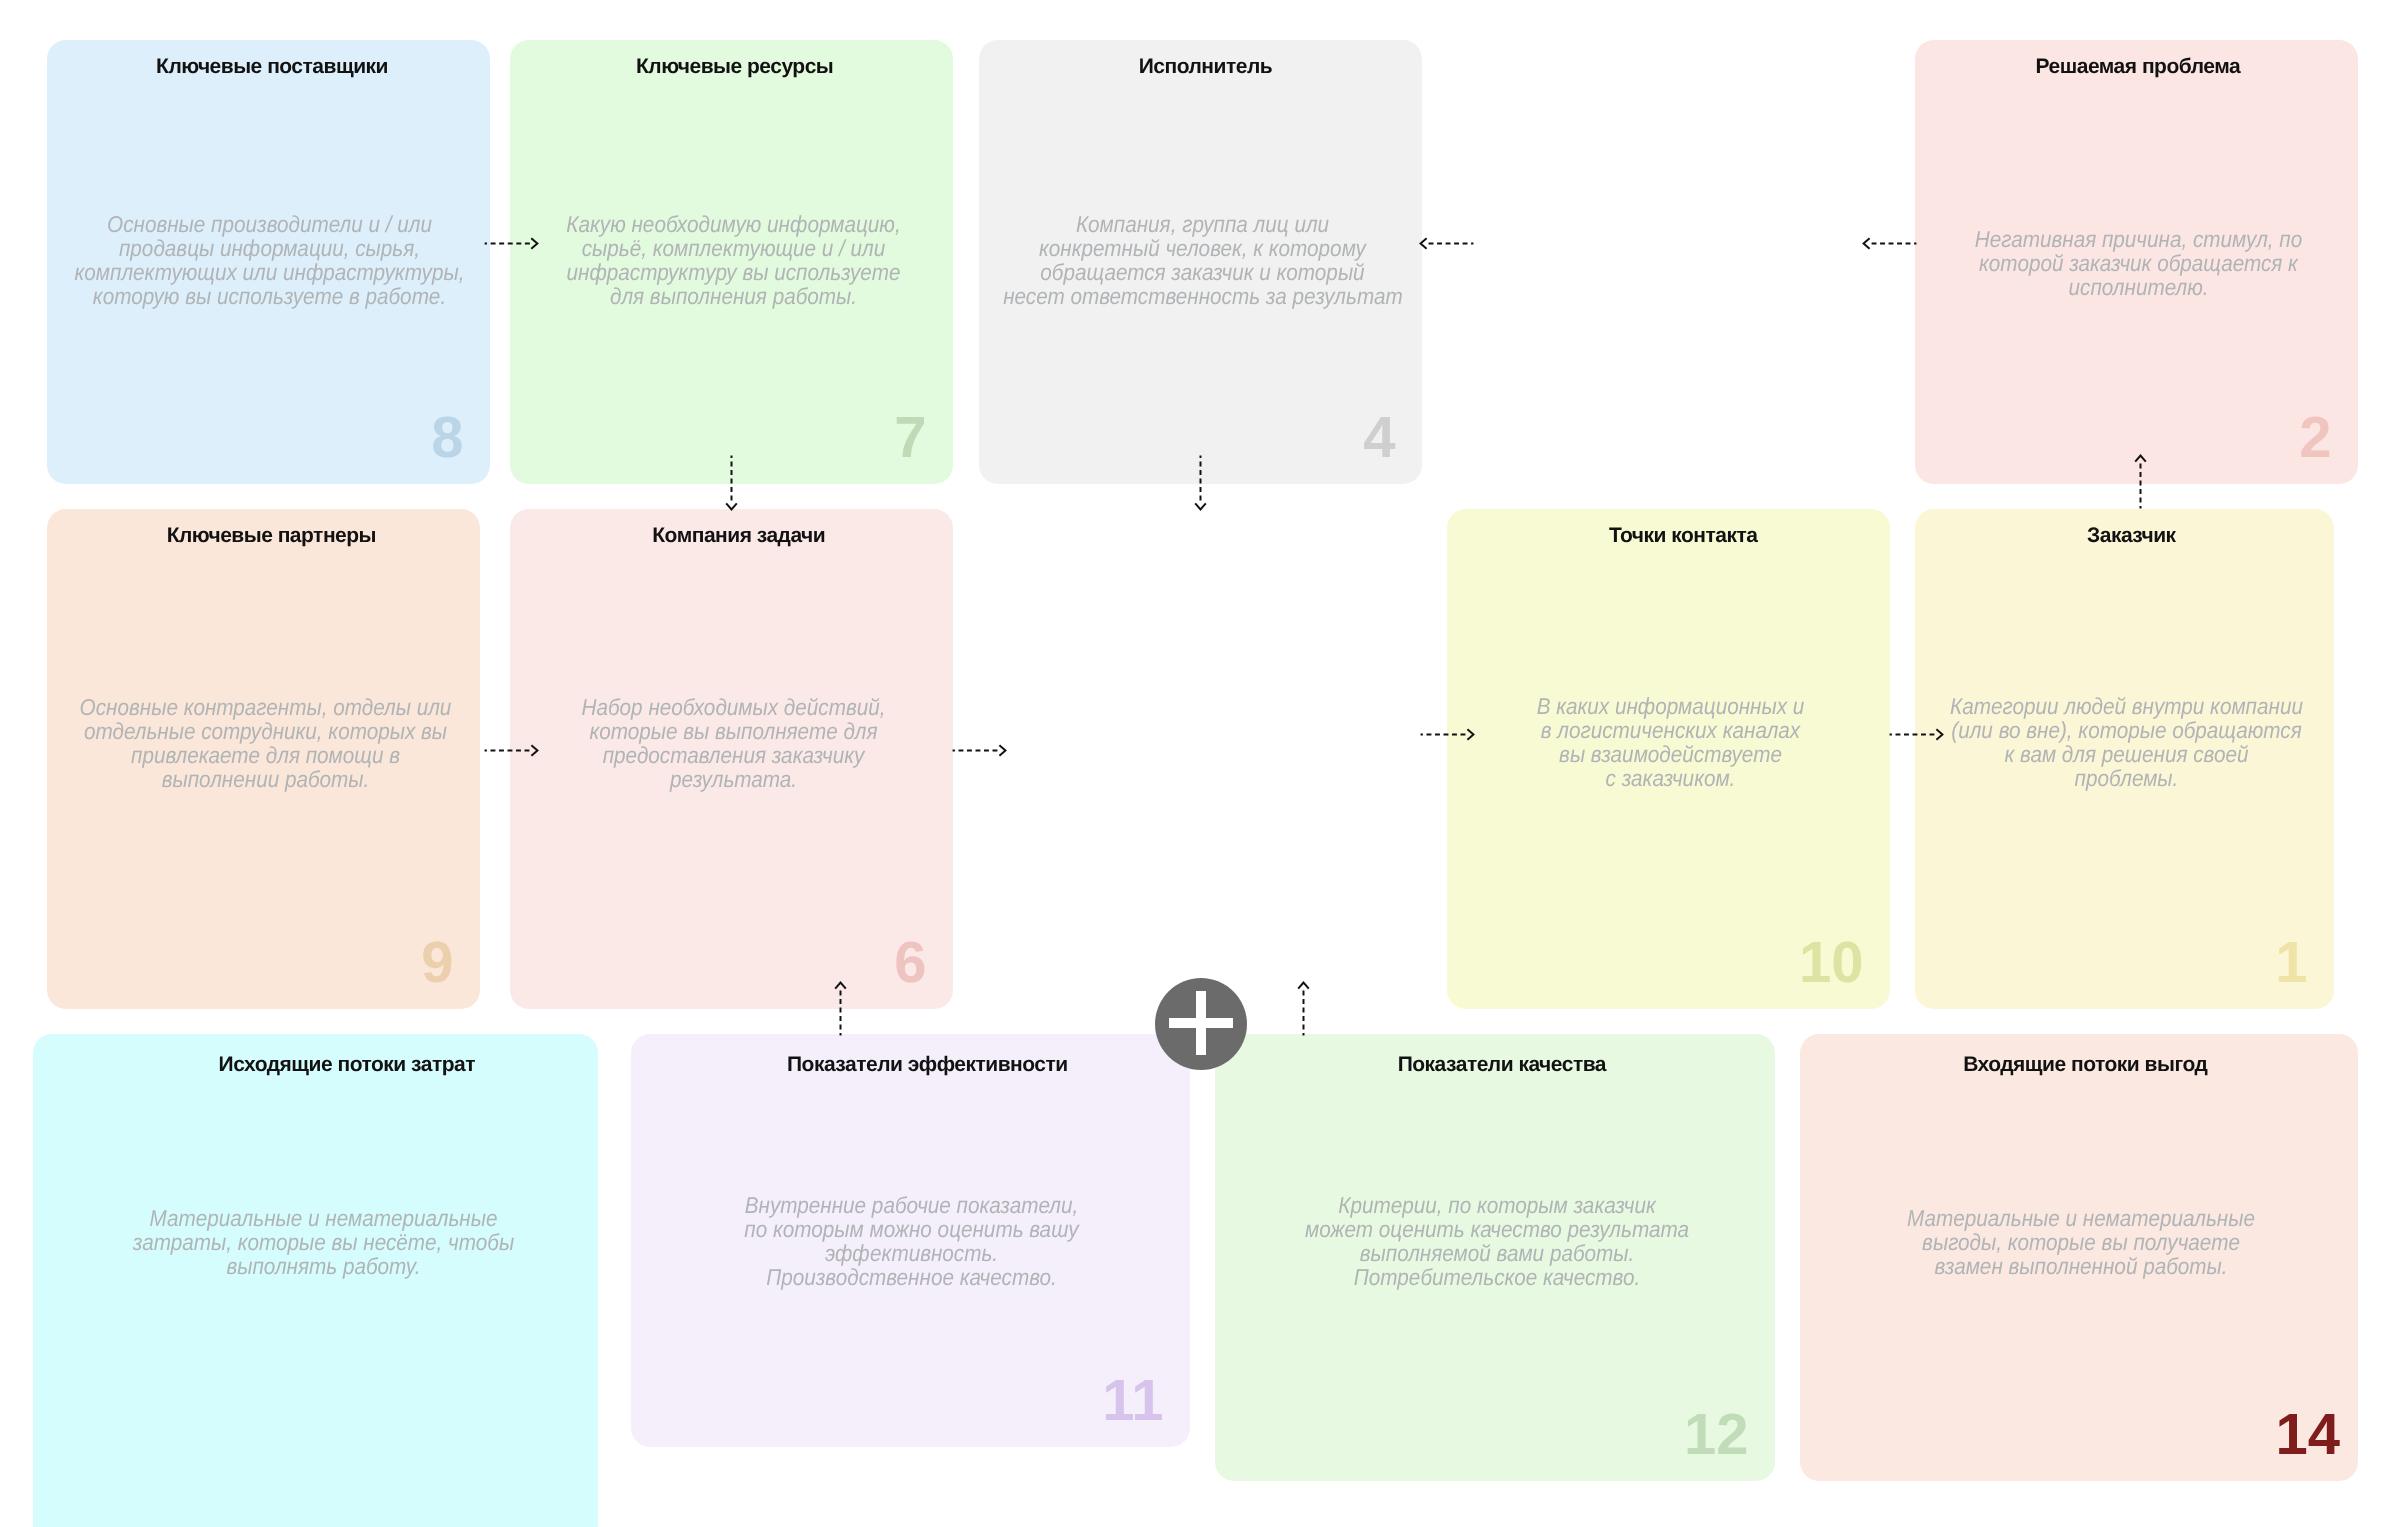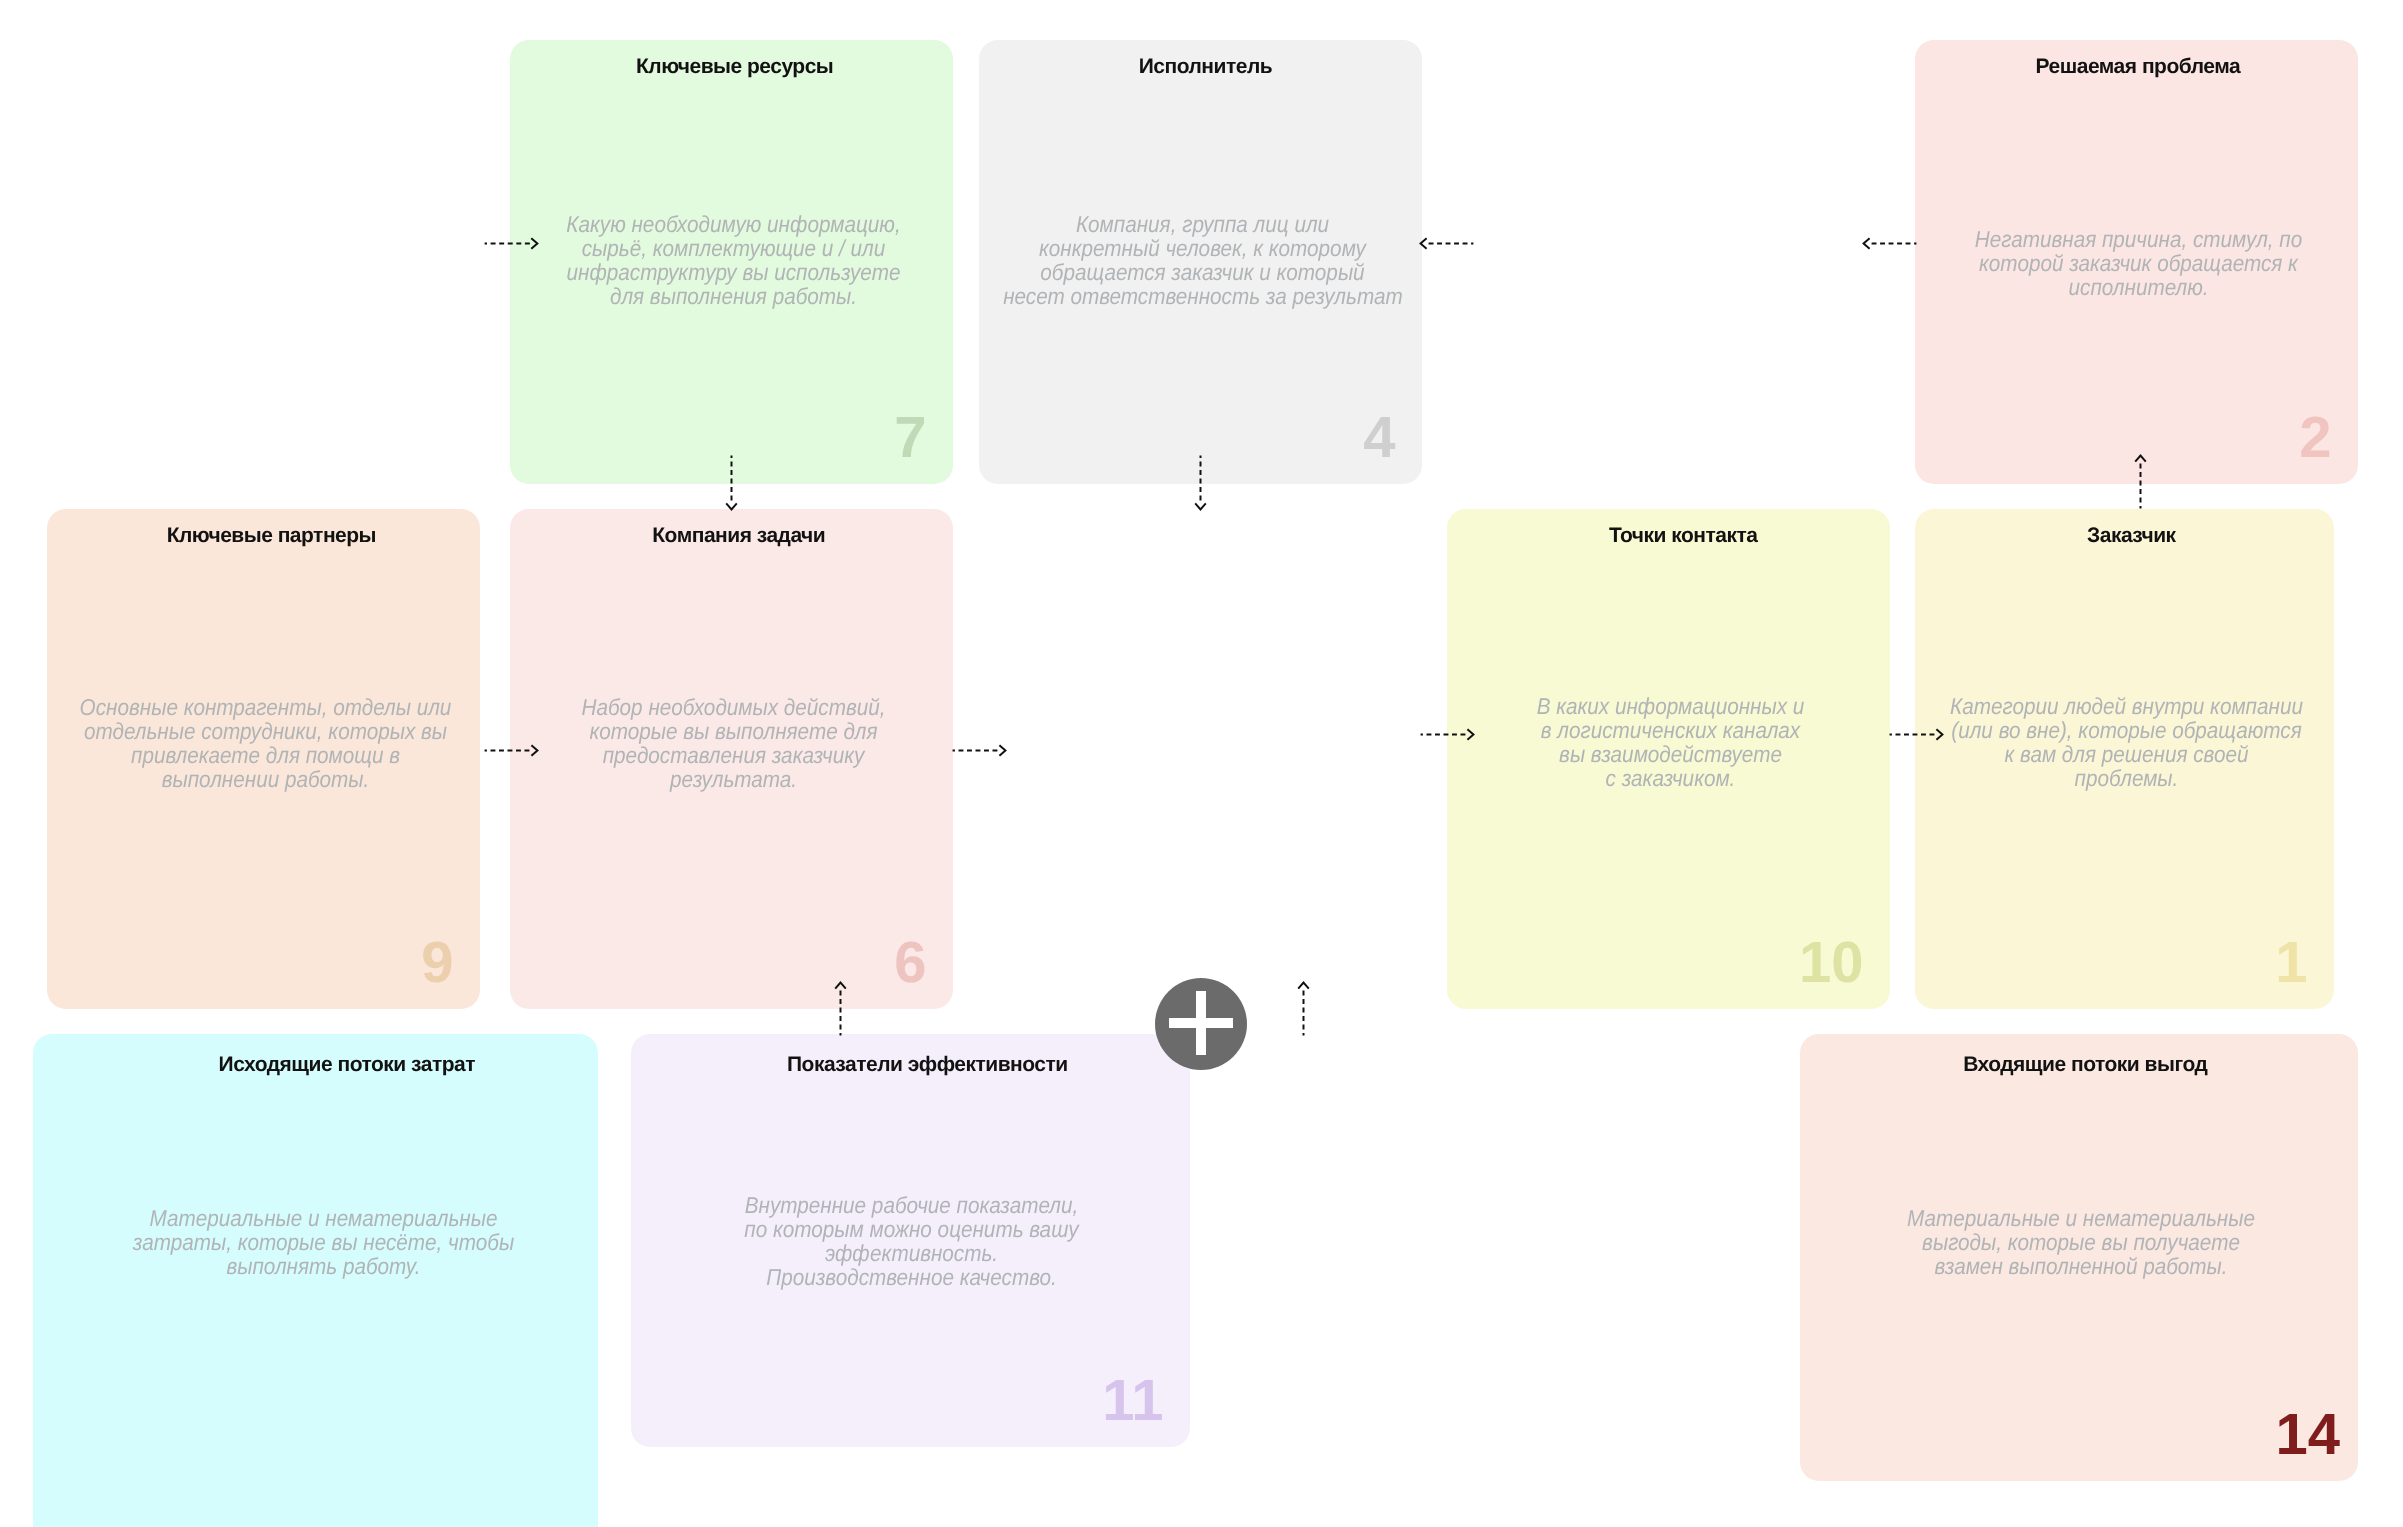--- a/index.html
+++ b/index.html
@@ -17,20 +17,28 @@
     transform:scaleX(0.90);transform-origin:50% 50%;will-change:opacity;opacity:0.999;}
   .card-num{position:absolute;font-weight:700;font-size:58px;line-height:58px;text-align:right;will-change:opacity;opacity:0.999;}
   .arrow{position:absolute;}
   .plus-badge{position:absolute;border-radius:50%;}
   .plus-bar{position:absolute;background:#ffffff;}
 </style>
 </head>
 <body>
 
 <div id="stage">
+<div class="card" style="left:47px;top:40px;width:443px;height:444px;background:#ddeffb;">
+ <div class="card-title" style="top:16px;left:3.3px;right:-3.3px;">Ключевые поставщики</div>
+ <div class="card-desc" style="top:172px;left:0.5px;right:-0.5px;">Основные производители и / или
+продавцы информации, сырья,
+комплектующих или инфраструктуры,
+которую вы используете в работе.</div>
+ <div class="card-num" style="right:26.5px;bottom:17px;color:#b9d5e7;">8</div>
+</div>
 <div class="card" style="left:510px;top:40px;width:443px;height:444px;background:#e2fadd;">
  <div class="card-title" style="top:16px;left:2.9px;right:-2.9px;">Ключевые ресурсы</div>
  <div class="card-desc" style="top:172px;left:2.1px;right:-2.1px;">Какую необходимую информацию,
 сырьё, комплектующие и / или
 инфраструктуру вы используете
 для выполнения работы.</div>
  <div class="card-num" style="right:26.5px;bottom:17px;color:#bedab6;">7</div>
 </div>
 <div class="card" style="left:979px;top:40px;width:443px;height:444px;background:#f1f1f1;">
  <div class="card-title" style="top:16px;left:4.7px;right:-4.7px;">Исполнитель</div>
@@ -87,20 +95,28 @@
  <div class="card-num" style="right:22px;bottom:17px;color:#b6dcdc;">13</div>
 </div>
 <div class="card" style="left:631px;top:1034px;width:559px;height:413px;background:#f5effc;">
  <div class="card-title" style="top:20px;left:16.6px;right:-16.6px;">Показатели эффективности</div>
  <div class="card-desc" style="top:159px;left:1.4px;right:-1.4px;">Внутренние рабочие показатели,
 по которым можно оценить вашу
 эффективность.
 Производственное качество.</div>
  <div class="card-num" style="right:26.5px;bottom:17px;color:#d6c4ec;">11</div>
 </div>
+<div class="card" style="left:1215px;top:1034px;width:560px;height:447px;background:#e7fae1;">
+ <div class="card-title" style="top:20px;left:6.6px;right:-6.6px;">Показатели качества</div>
+ <div class="card-desc" style="top:159px;left:1.9px;right:-1.9px;">Критерии, по которым заказчик
+может оценить качество результата
+выполняемой вами работы.
+Потребительское качество.</div>
+ <div class="card-num" style="right:26.5px;bottom:17px;color:#c0dcb9;">12</div>
+</div>
 <div class="card" style="left:1800px;top:1034px;width:558px;height:447px;background:#fbe8e1;">
  <div class="card-title" style="top:20px;left:6px;right:-6px;">Входящие потоки выгод</div>
  <div class="card-desc" style="top:172px;left:1.9px;right:-1.9px;">Материальные и нематериальные
 выгоды, которые вы получаете
 взамен выполненной работы.</div>
  <div class="card-num" style="right:18px;bottom:17px;color:#7f1d1d;">14</div>
 </div>
 <div class="arrow" style="left:477px;top:232px;width:68px;height:23px;"><svg width="68" height="23" viewBox="0 0 71.4 24.0">
         <line x1="8.0" y1="12.0" x2="56.0" y2="12.0" stroke="#111" stroke-width="2.1" stroke-dasharray="5.2 3.8" stroke-dashoffset="2.7"></line>
         <polyline points="57.0,6.4 63.4,12.0 57.0,17.6" fill="none" stroke="#111" stroke-width="2.1" stroke-linecap="butt" stroke-linejoin="miter"></polyline>

